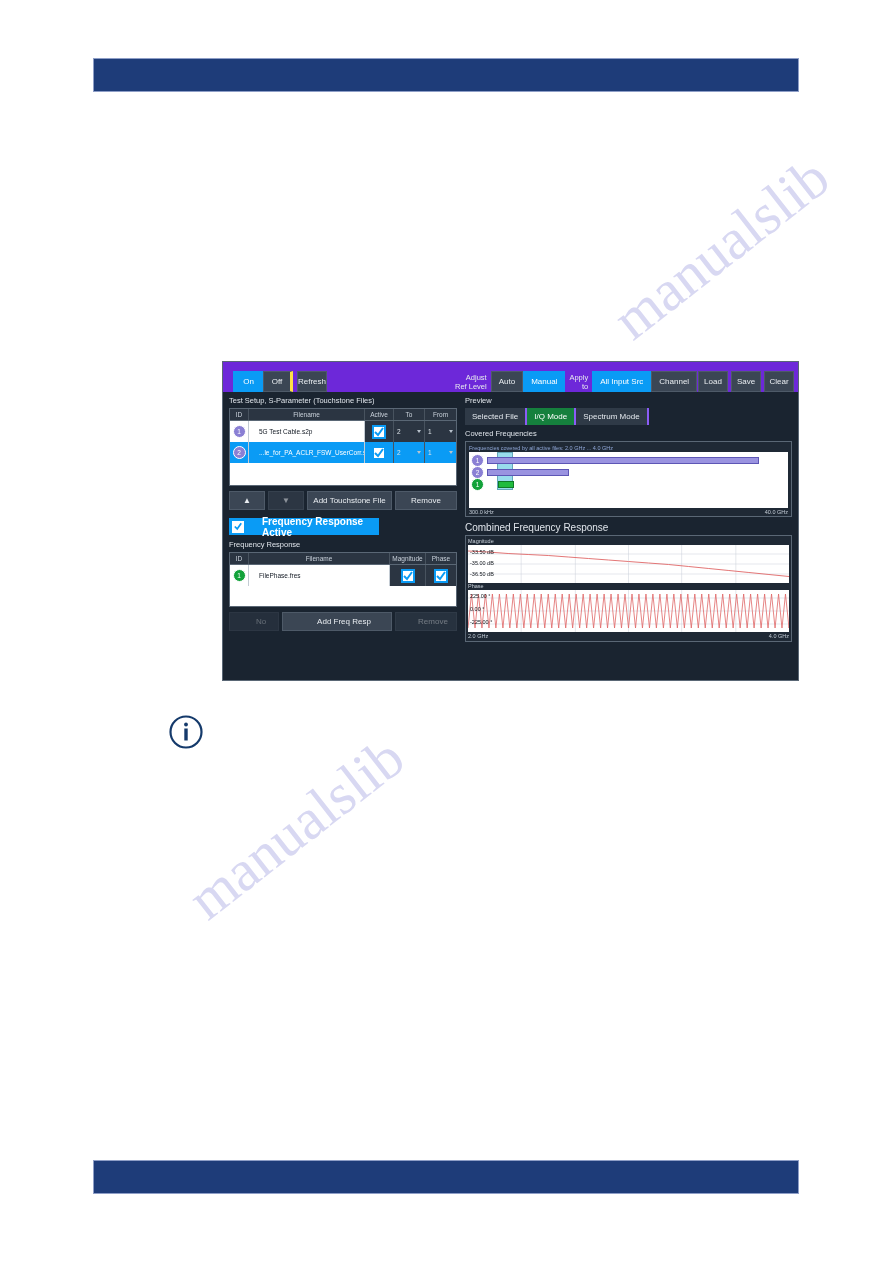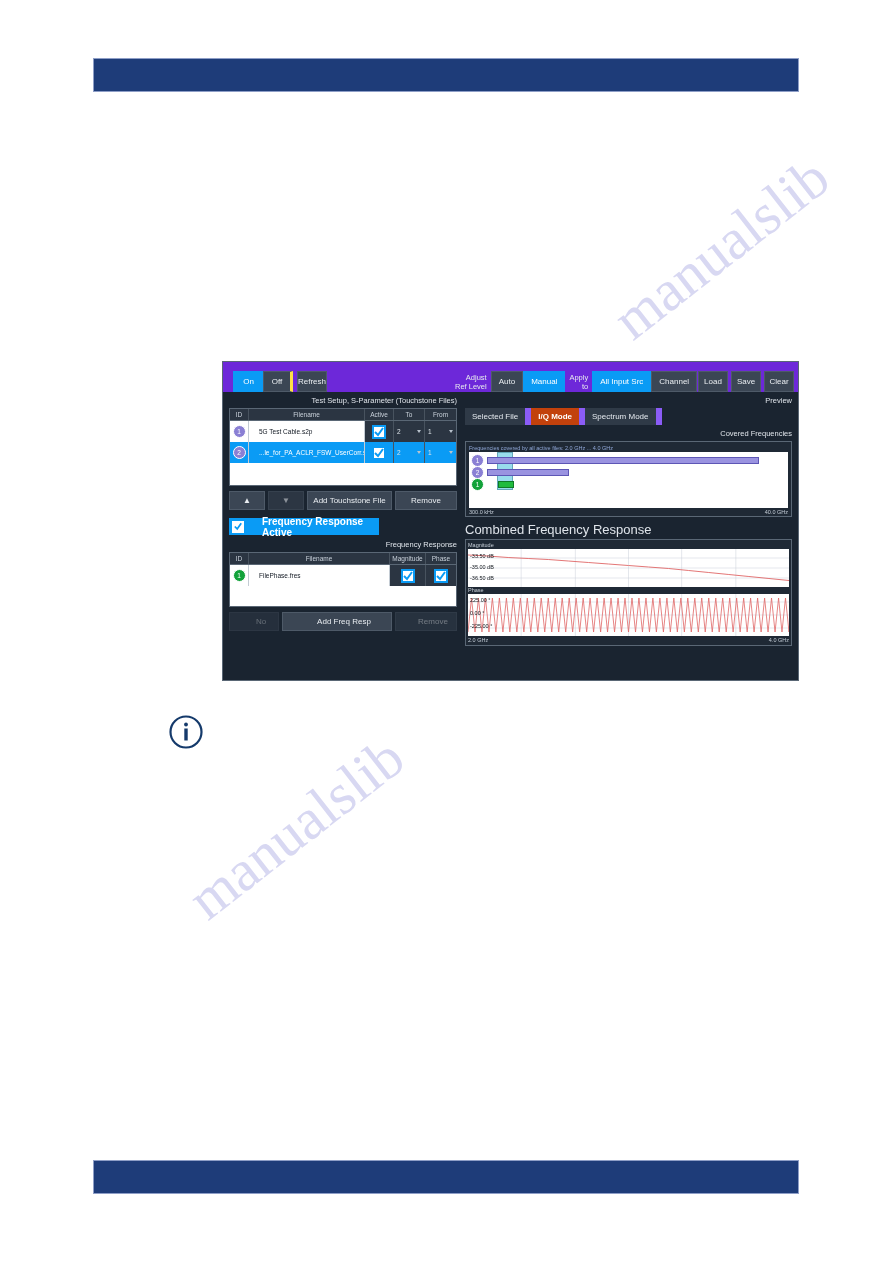--- a/index.html
+++ b/index.html
@@ -47,21 +47,21 @@
   #onoff-group .tb-btn:last-child{border-right:3px solid #fde047;}
   #refresh-button{margin-left:4px;width:20px;}
   #adjust-block{position:absolute;left:228px;display:flex;align-items:center;}
   #right-buttons{position:absolute;right:4px;display:flex;gap:3px;}
   #right-buttons .tb-btn{width:20px;}
 
   
   #dialog-body{display:flex;height:calc(100% - 49px);}
   #left-pane{width:240px;padding:4px 6px 0 6px;box-sizing:border-box;}
   #right-pane{flex:1;padding:4px 6px 0 2px;box-sizing:border-box;}
-  .section-label{font-size:7.5px;color:#dfe4ea;margin-bottom:3px;text-align:right;}
+  .section-label{font-size:7.5px;color:#dfe4ea;margin-bottom:3px;}
 
   
   .tbl{background:#2b3542;border:1px solid #5a6775;box-sizing:border-box;}
   .tbl-head{display:flex;background:#2b3542;height:11px;align-items:center;
     border-bottom:1px solid #5a6775;}
   .tbl-head div{font-size:6.5px;color:#c9d1da;text-align:center;
     border-right:1px solid #48535f;box-sizing:border-box;line-height:11px;}
   .tbl-body{background:#ffffff;}
   .tbl-row{display:flex;height:21px;align-items:center;background:#ffffff;}
   .tbl-row.sel{background:#0a9bf5;}
@@ -109,35 +109,35 @@
 
   #fr-buttons{display:flex;gap:3px;margin-top:5px;}
   #fr-buttons .tb-btn{height:19px;padding-left:21px;}
   #btn-fr-spacer{width:50px;opacity:.35;}
   #btn-add-fr{flex:1;}
   #btn-remove-fr{width:62px;opacity:.42;}
 
   
   #preview-tabs{display:flex;margin-bottom:4px;}
   .tab{height:17px;padding:0 7px;display:flex;align-items:center;font-size:8px;
-    background:#2f3a47;color:#e4e9ee;border-right:6px solid #8b5cf6;}
-  .tab.active{background:#c2410c;color:#ffffff;font-weight:bold;}
+    background:#2f3a47;color:#e4e9ee;border-right:2px solid #8b5cf6;}
+  .tab.active{background:#15803d;color:#ffffff;font-weight:normal;}
   .panel-box{border:1px solid #5a6775;background:#1f2935;padding:3px;box-sizing:border-box;}
   #covered-freq-box{height:76px;position:relative;}
   #covered-note{font-size:5.5px;color:#8fa6d6;margin-bottom:1px;}
   #covered-canvas{background:#ffffff;height:56px;position:relative;}
   .cf-row{position:absolute;display:flex;align-items:center;}
   .cf-bar{height:7px;background:#9a93e0;border:1px solid #5d56b5;box-sizing:border-box;}
   .cf-bar.green{background:#1fbb3e;border-color:#0f7a28;}
   .cf-block{position:absolute;background:#7fd4e8;border:1px solid #3f93a8;
     box-sizing:border-box;opacity:.8;}
   #covered-axis{display:flex;justify-content:space-between;font-size:5.5px;
     color:#c3ccd6;padding-top:1px;}
 
-  #combined-label{font-size:13px;color:#dfe4ea;margin:5px 0 2px 0;}
+  #combined-label{font-size:10px;color:#dfe4ea;margin:5px 0 2px 0;}
   #combined-box{border:1px solid #5a6775;background:#1f2935;padding:2px;box-sizing:border-box;}
   .plot-title{font-size:5.5px;color:#c9d1da;line-height:7px;}
   .plot{background:#ffffff;position:relative;}
   #mag-plot{height:38px;}
   #pha-plot{height:42px;}
   .plot svg{display:block;width:100%;height:100%;}
   .ytick{position:absolute;left:2px;font-size:5.5px;color:#11161c;}
   #combined-axis{display:flex;justify-content:space-between;font-size:5.5px;
     color:#c3ccd6;padding-top:1px;}
 </style>

